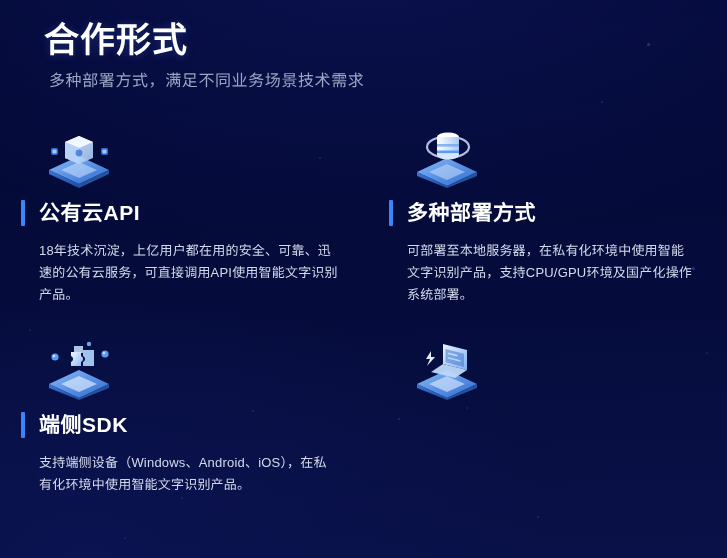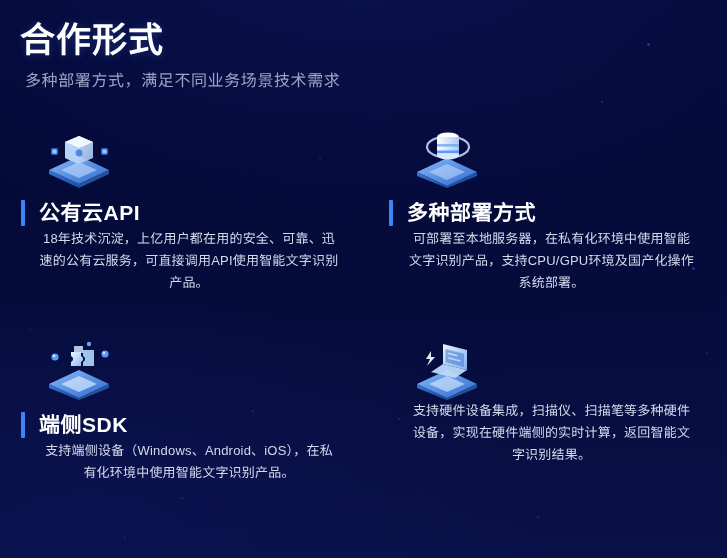--- a/index.html
+++ b/index.html
@@ -33,21 +33,21 @@
   }
   .dot {
     position: absolute;
     border-radius: 50%;
     background: #2f5bd0;
   }
 
   
   .header {
     position: absolute;
-    left: 20px;
+    left: 44px;
     top: 18px;
     width: 640px;
   }
   .page-title {
     margin: 0;
     font-size: 35px;
     line-height: 44px;
     font-weight: 700;
     color: #ffffff;
     letter-spacing: 1px;
@@ -64,21 +64,20 @@
 
   
   .cards {
     position: absolute;
     left: 0;
     top: 128px;
     width: 727px;
     display: grid;
     grid-template-columns: 368px 352px;
     grid-template-rows: 212px 212px;
-    text-align: center;
   }
   .card {
     position: relative;
     padding: 0 24px 0 21px;
     box-sizing: border-box;
   }
 
   .card-icon {
     width: 78px;
     height: 60px;
@@ -103,21 +102,21 @@
   }
   .card-title {
     font-size: 21px;
     line-height: 26px;
     font-weight: 700;
     color: #ffffff;
     letter-spacing: 0.5px;
     white-space: nowrap;
   }
   .card-desc {
-    margin: 0 0 0 18px;
+    margin: 12px 0 0 18px;
     font-size: 13px;
     line-height: 22px;
     color: #d3d9ec;
     max-width: 300px;
     letter-spacing: 0.2px;
   }
   .card-right .card-desc { max-width: 305px; }
 </style>
 </head>
 <body>
@@ -290,17 +289,16 @@
           <path d="M34 4 L58 10 L58 30 L34 24 Z" fill="url(#scr4)"></path>
           <path d="M36.5 9 L55 13.8 L55 27 L36.5 22.2 Z" fill="#3f79d4" opacity="0.55"></path>
           <path d="M34 24 L58 30 L46 38 L22 32 Z" fill="#bcd9fb" opacity="0.95"></path>
 
           <path d="M22 11 L17 19 L21 19 L18 26 L26 17 L22 17 Z" fill="#eef5ff" opacity="0.95"></path>
 
           <rect x="39" y="12.5" width="10" height="1.6" fill="#dceaff" opacity="0.8" transform="rotate(14 39 12.5)"></rect>
           <rect x="39" y="17" width="13" height="1.6" fill="#dceaff" opacity="0.7" transform="rotate(14 39 17)"></rect>
         </svg>
       </div>
-      <p class="card-desc">支持硬件设备集成，扫描仪、扫描笔等多种硬件设备，实现在硬件端侧的实时计算，返回智能文字识别结果。</p>
     </div>
 
   </div>
 </div>
 
 </body></html>

